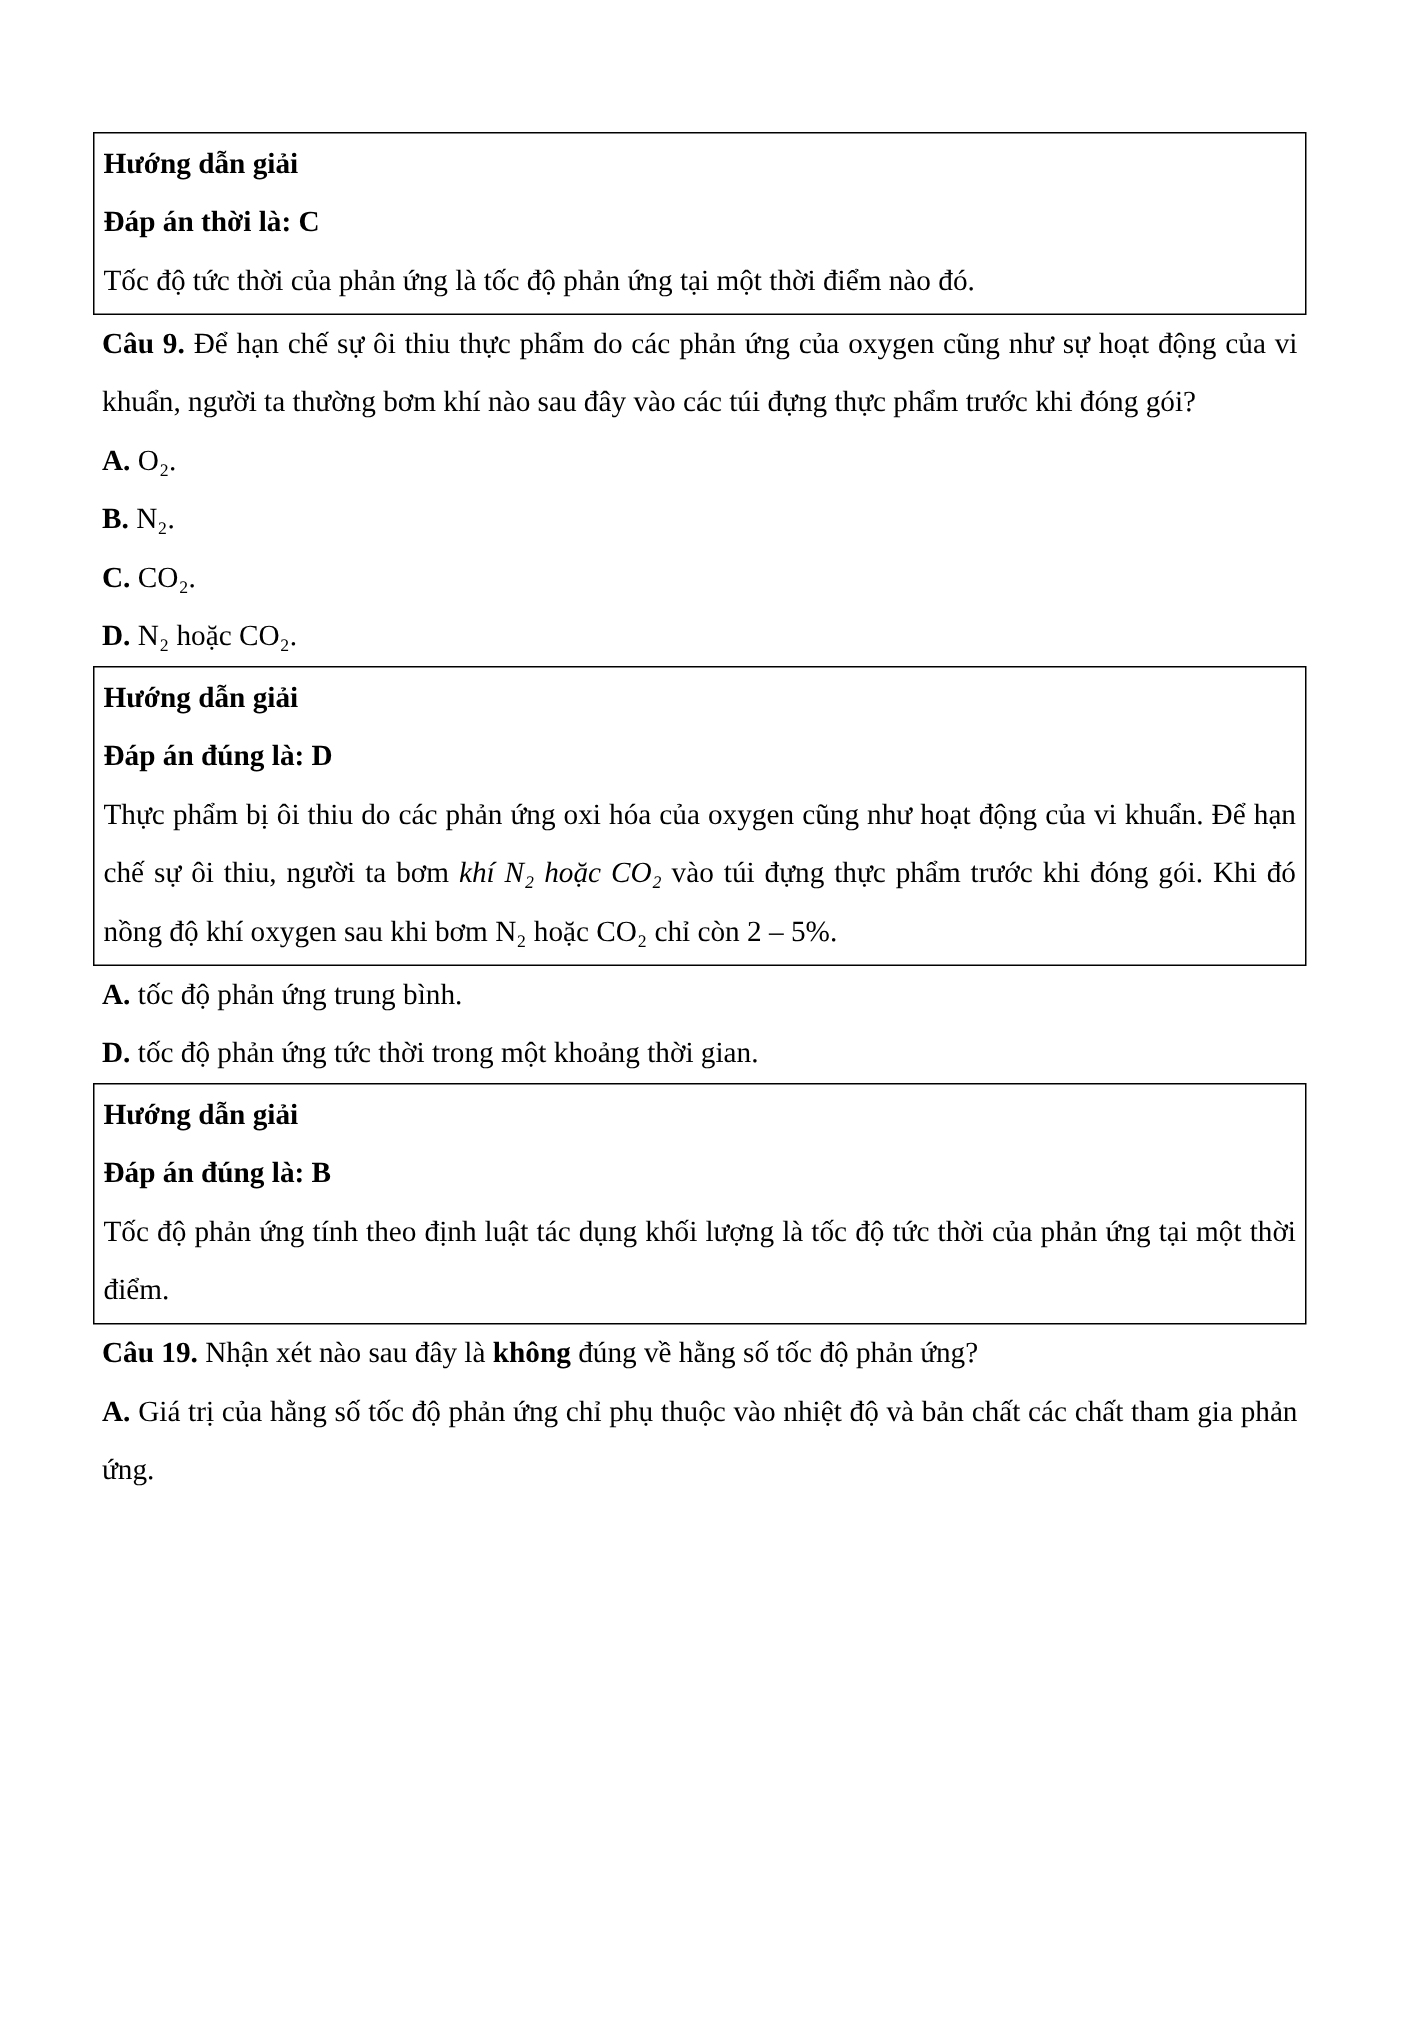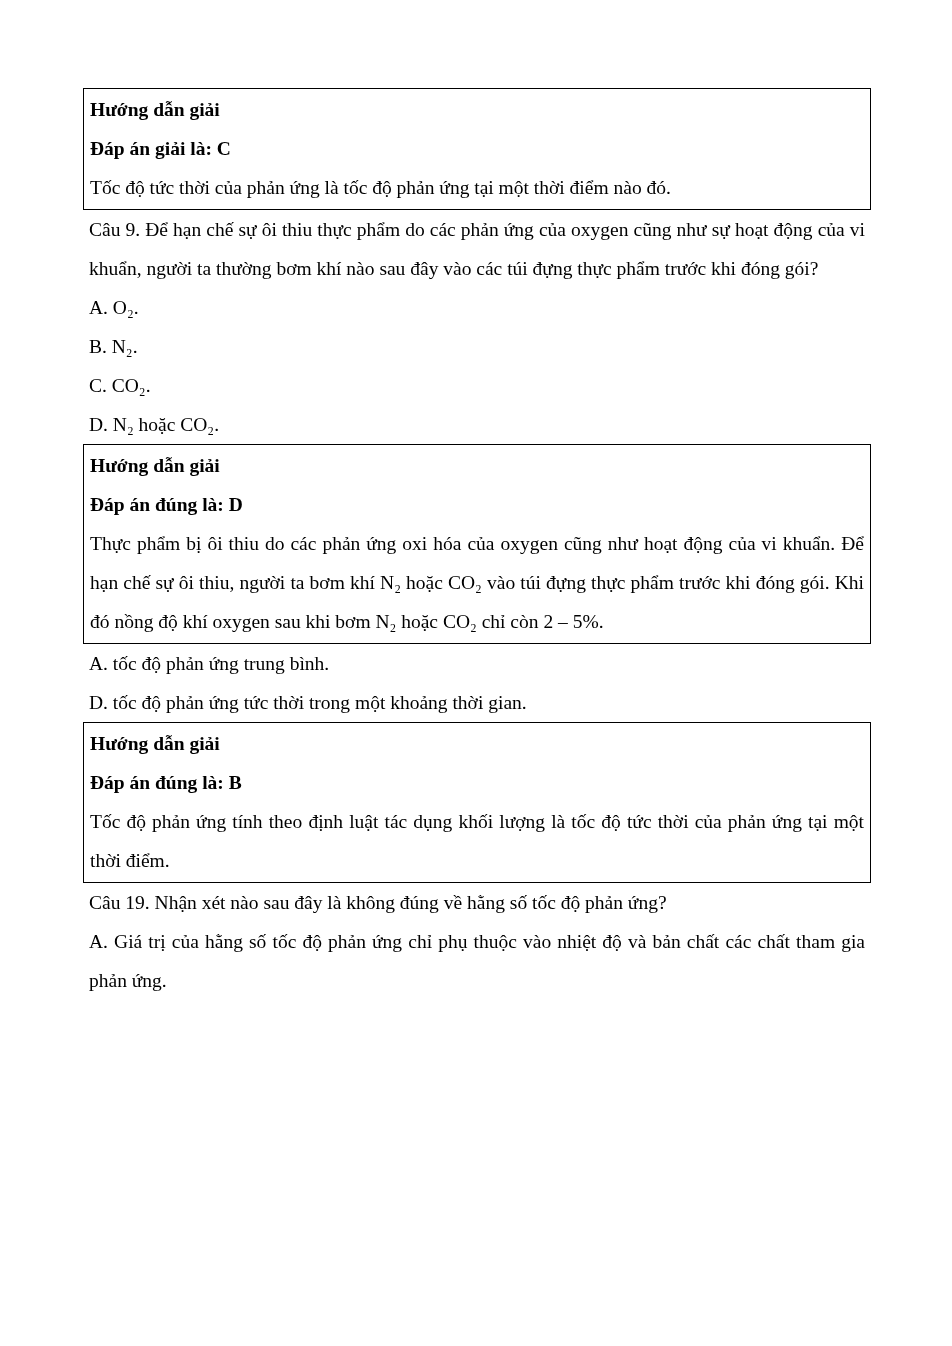--- a/index.html
+++ b/index.html
@@ -7,43 +7,43 @@
   body {
     width: 952px;
     min-height: 1346px;
     background: #ffffff;
     color: #000000;
     font-family: "Liberation Serif", "DejaVu Serif", serif;
     font-size: 19.5px;
     line-height: 39px;
   }
   .page {
-    padding: 88px 81px 40px 83px;
+    padding: 88px 81px 40px 62px;
   }
   p {
     margin: 0;
     padding: 0 6px;
   }
   .justify { text-align: justify; }
   .bold { font-weight: bold; }
-  .italic { }
-  b { font-weight: normal; }
+  .italic { font-style: italic; }
+  b { font-weight: bold; }
   .solution-box {
     border: 1.5px solid #000000;
     padding: 1px 0 2px 0;
   }
 </style>
 </head>
 <body>
 
 <div class="page">
 
   <section class="solution-box">
     <p class="bold">Hướng dẫn giải</p>
-    <p class="bold">Đáp án giải là: C</p>
+    <p class="bold">Đáp án thời là: C</p>
     <p class="justify">Tốc độ tức thời của phản ứng là tốc độ phản ứng tại một thời điểm nào đó.</p>
   </section>
 
   <p class="justify"><b>Câu 9.</b><span> Để hạn chế sự ôi thiu thực phẩm do các phản ứng của oxygen cũng như sự hoạt động của vi khuẩn, người ta thường bơm khí nào sau đây vào các túi đựng thực phẩm trước khi đóng gói?</span></p>
   <p><b>A.</b><span> O₂.</span></p>
   <p><b>B.</b><span> N₂.</span></p>
   <p><b>C.</b><span> CO₂.</span></p>
   <p><b>D.</b><span> N₂ hoặc CO₂.</span></p>
 
   <section class="solution-box">

